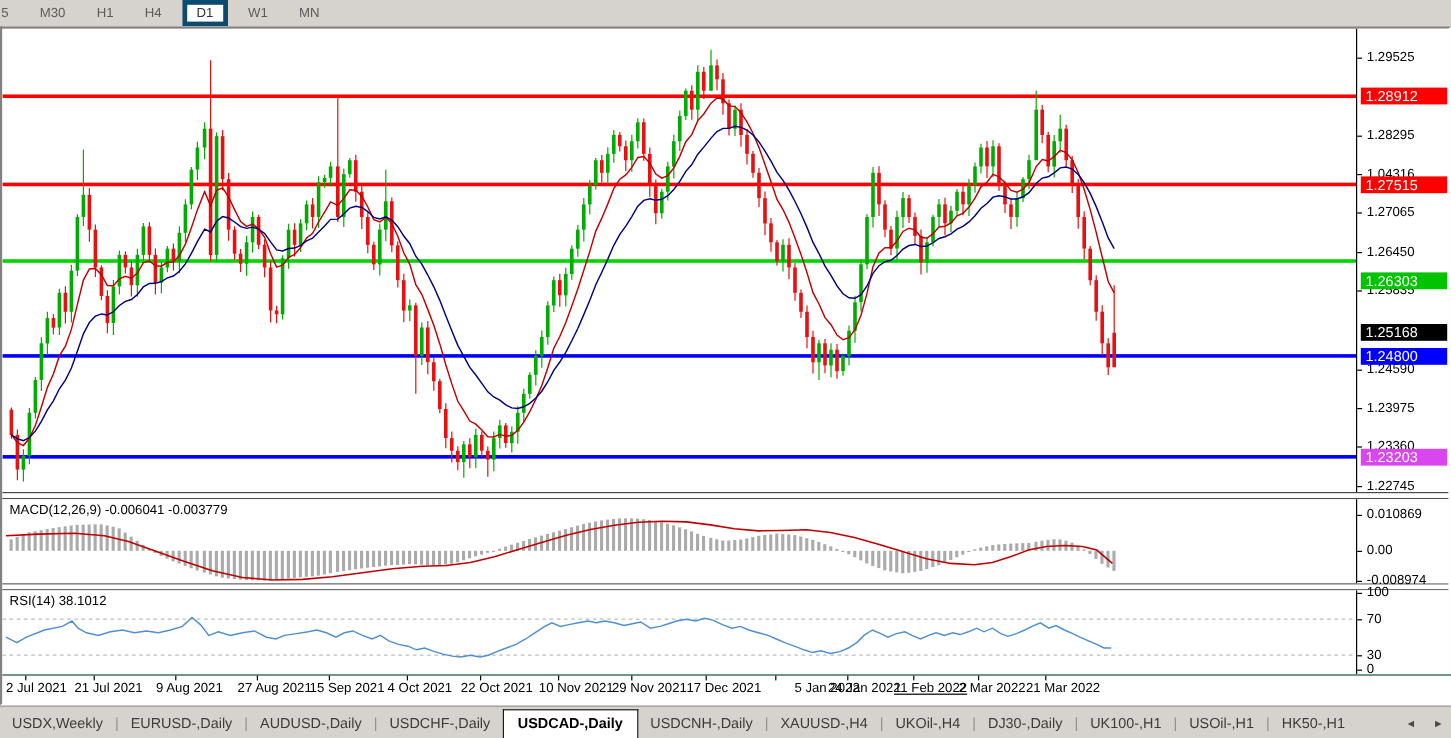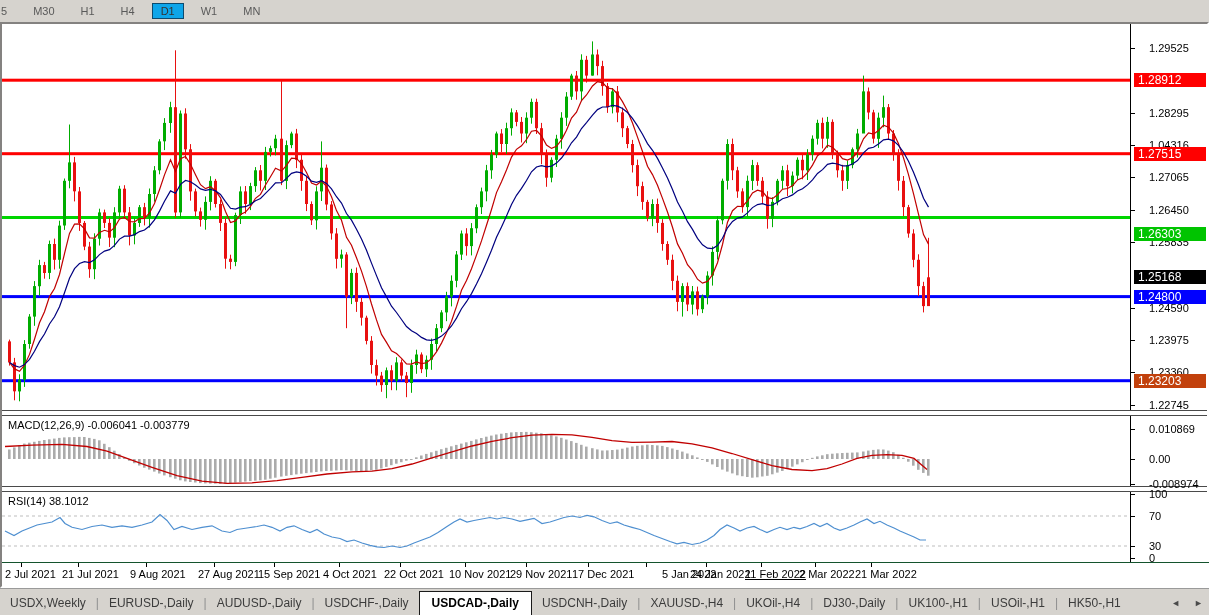--- a/index.html
+++ b/index.html
@@ -2,30 +2,30 @@
 <html><head>
 <meta charset="utf-8">
 <style>
   html,body{margin:0;padding:0;width:1209px;height:615px;overflow:hidden;
     background:#d6d3ce;font-family:"Liberation Sans",sans-serif;}
   
   #toolbar{position:absolute;top:0;left:0;width:1209px;height:22px;background:#d6d3ce;
     display:flex;align-items:center;font-size:11px;color:#555;}
   .period-btn{padding:2px 9px;margin:0 4px;color:#5a5a5a;cursor:default;white-space:nowrap;}
   .period-btn.partial{margin-left:-8px;}
-  .period-btn.active{background:#0ea5e9;border:1px solid #0c4a6e;color:#333;padding:1px 8px;}
+  .period-btn.active{background:#ffffff;border:4px solid #0c4a6e;color:#333;padding:1px 8px;}
   
   #workspace{position:absolute;top:22px;left:0;width:1205px;height:562px;background:#fff;
     border:2px solid;border-color:#848280 #fff #fff #848280;}
   .pane{position:relative;width:1205px;background:#fff;}
   .plot{position:absolute;left:0;top:0;}
   .axis-col{position:absolute;left:1128px;top:0;width:77px;height:100%;
     border-left:1px solid #000;background:#fff;}
   .tickmark{position:absolute;left:0;width:4px;height:1px;background:#000;}
-  .ticklabel{position:absolute;left:18px;font-size:11px;color:#000;white-space:nowrap;}
+  .ticklabel{position:absolute;left:8px;font-size:11px;color:#000;white-space:nowrap;}
   .badge{position:absolute;left:3px;right:2px;height:14px;line-height:14px;font-size:12px;
     color:#fff;padding-left:4px;white-space:nowrap;}
   .splitter{height:4px;background:#fff;border-top:1px solid #4a4a4a;border-bottom:1px solid #4a4a4a;cursor:row-resize;}
   #chart-title{position:absolute;top:7px;left:9px;font-size:12px;color:#000;z-index:5;white-space:nowrap;}
   #chart-title .dd{font-size:9px;margin-right:6px;}
   .ind-label{position:absolute;top:3px;left:6px;font-size:11px;color:#000;z-index:5;white-space:nowrap;}
   
   #time-axis{position:relative;width:1205px;height:26px;background:#fff;border-top:1px solid #14532d;padding-left:48px;}
   .x-label{position:absolute;top:5px;font-size:11px;color:#000;white-space:nowrap;}
   .x-tick{position:absolute;top:0;width:1px;height:4px;background:#000;}
@@ -450,21 +450,21 @@
         <div class="ticklabel" style="top: 310px;">1.23975</div>
         <div class="tickmark" style="top: 348px;"></div>
         <div class="ticklabel" style="top: 342px;">1.23360</div>
         <div class="tickmark" style="top: 381px;"></div>
         <div class="ticklabel" style="top: 375px;">1.22745</div>
         <div class="badge" style="top: 49px; background: rgb(255, 0, 0);">1.28912</div>
         <div class="badge" style="top: 123px; background: rgb(255, 0, 0);">1.27515</div>
         <div class="badge" style="top: 187px; background: rgb(0, 196, 0); margin-top: 16px;">1.26303</div>
         <div class="badge" style="top: 246px; background: rgb(0, 0, 0);">1.25168</div>
         <div class="badge" style="top: 266px; background: rgb(0, 0, 255);">1.24800</div>
-        <div class="badge" style="top: 350px; background: #c2410c;">1.23203</div>
+        <div class="badge" style="top: 350px; background: #d946ef;">1.23203</div>
       </div>
   </div>
 
   <div class="splitter"></div>
 
   <div class="pane" id="macd-pane" style="height:70px;">
     <div class="ind-label">
       <span>MACD(12,26,9)</span> <span>-0.006041 -0.003779</span>
     </div>
     <svg id="macd-svg" class="plot" width="1128" height="70">

